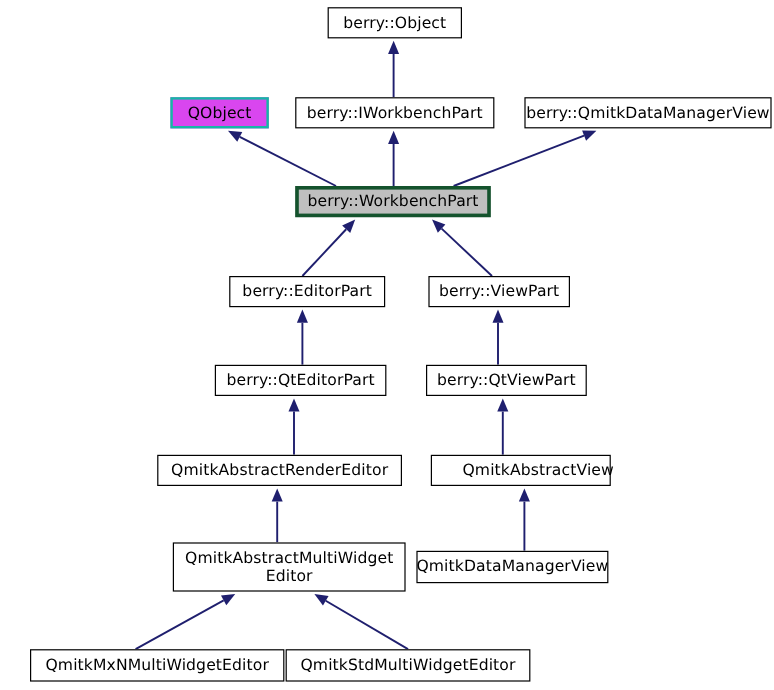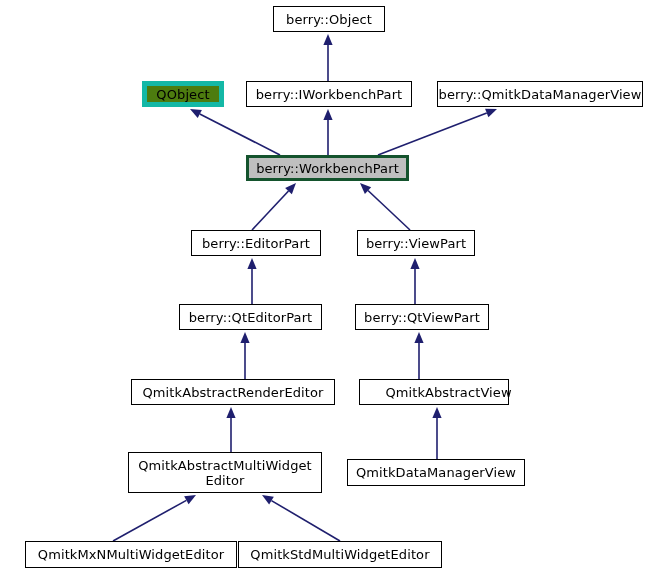--- a/index.html
+++ b/index.html
@@ -38,22 +38,22 @@
     line-height: 15px;
     letter-spacing: 0.1px;
     white-space: pre-line;
     z-index: 2;
   }
   .node.highlight {
     background: #bfbfbf;
     border: 3px solid #14532d;
   }
   .node.dim {
-    border: 5px solid #14b8a6;
-    background: #4d7c0f;
+    border: 2px solid #14b8a6;
+    background: #d946ef;
   }
   .node-label {
     display: block;
     padding: 0 6px;
   }
 </style>
 </head>
 <body>
 
 <div id="diagram" style="background: rgb(255, 255, 255);">
@@ -120,19 +120,19 @@
       <div class="node dim" style="left: 142px; top: 81px; width: 82px; height: 26px;"><span class="node-label">QObject</span></div>
       <div class="node" style="left: 246px; top: 81px; width: 166px; height: 26px;"><span class="node-label">berry::IWorkbenchPart</span></div>
       <div class="node" style="left: 437px; top: 81px; width: 206px; height: 26px;"><span class="node-label">berry::QmitkDataManagerView</span></div>
       <div class="node highlight" style="left: 246px; top: 155px; width: 163px; height: 26px;"><span class="node-label">berry::WorkbenchPart</span></div>
       <div class="node" style="left: 191px; top: 230px; width: 130px; height: 26px;"><span class="node-label">berry::EditorPart</span></div>
       <div class="node" style="left: 357px; top: 230px; width: 118px; height: 26px;"><span class="node-label">berry::ViewPart</span></div>
       <div class="node" style="left: 179px; top: 304px; width: 143px; height: 26px;"><span class="node-label">berry::QtEditorPart</span></div>
       <div class="node" style="left: 355px; top: 304px; width: 134px; height: 26px;"><span class="node-label">berry::QtViewPart</span></div>
       <div class="node" style="left: 131px; top: 379px; width: 204px; height: 26px;"><span class="node-label">QmitkAbstractRenderEditor</span></div>
       <div class="node" style="left: 359px; top: 379px; width: 150px; height: 26px; padding-left: 29px;"><span class="node-label">QmitkAbstractView</span></div>
-      <div class="node" style="left: 128px; top: 452px; width: 194px; height: 41px;"><span class="node-label">QmitkAbstractMultiWidget
+      <div class="node" style="left: 144px; top: 452px; width: 194px; height: 41px;"><span class="node-label">QmitkAbstractMultiWidget
 Editor</span></div>
-      <div class="node" style="left: 347px; top: 459px; width: 178px; height: 27px;"><span class="node-label">QmitkDataManagerView</span></div>
+      <div class="node" style="left: 347px; top: 459px; width: 160px; height: 27px;"><span class="node-label">QmitkDataManagerView</span></div>
       <div class="node" style="left: 25px; top: 541px; width: 212px; height: 27px;"><span class="node-label">QmitkMxNMultiWidgetEditor</span></div>
       <div class="node" style="left: 238px; top: 541px; width: 204px; height: 27px;"><span class="node-label">QmitkStdMultiWidgetEditor</span></div>
     </div>
 </div>
 
 </body></html>

